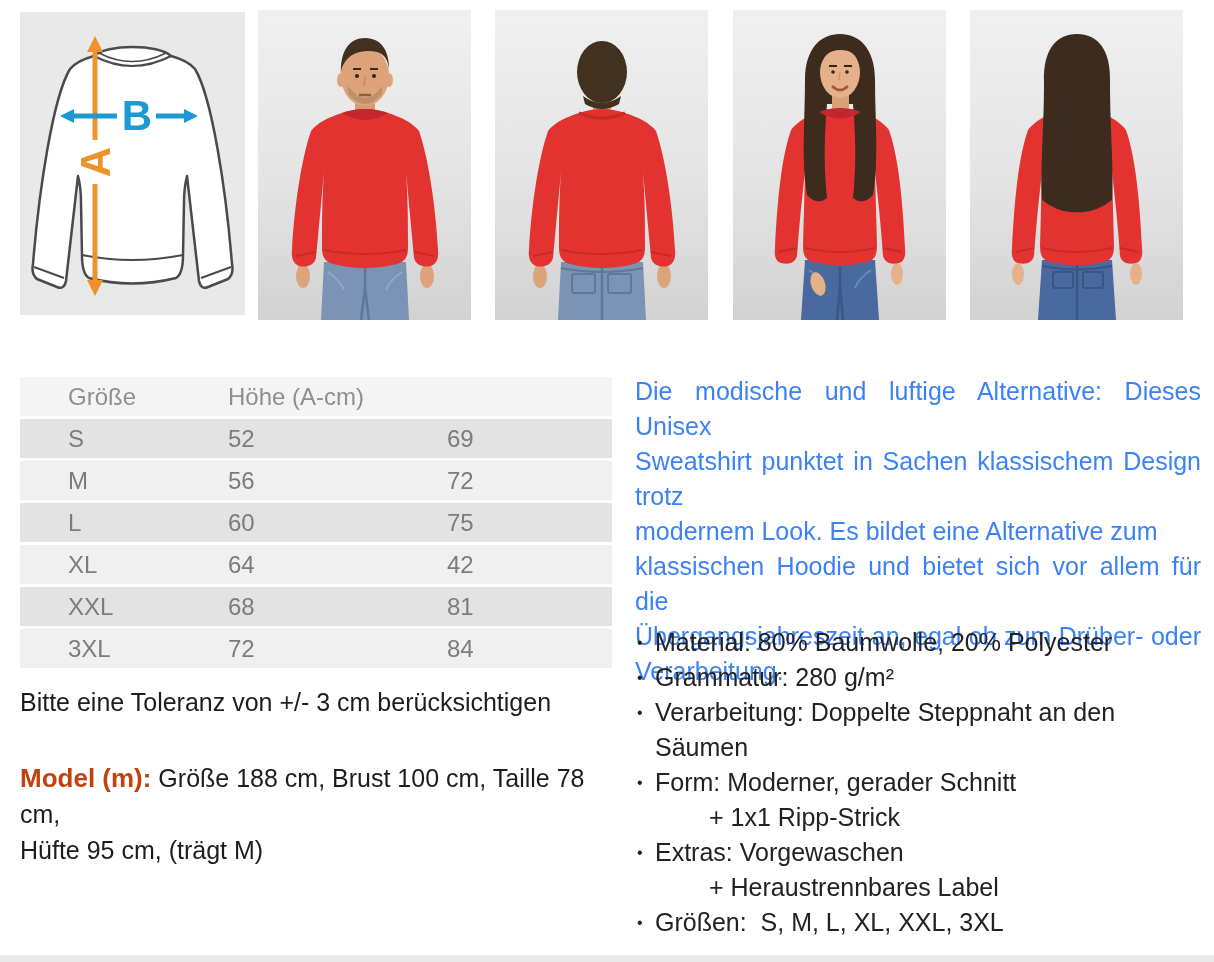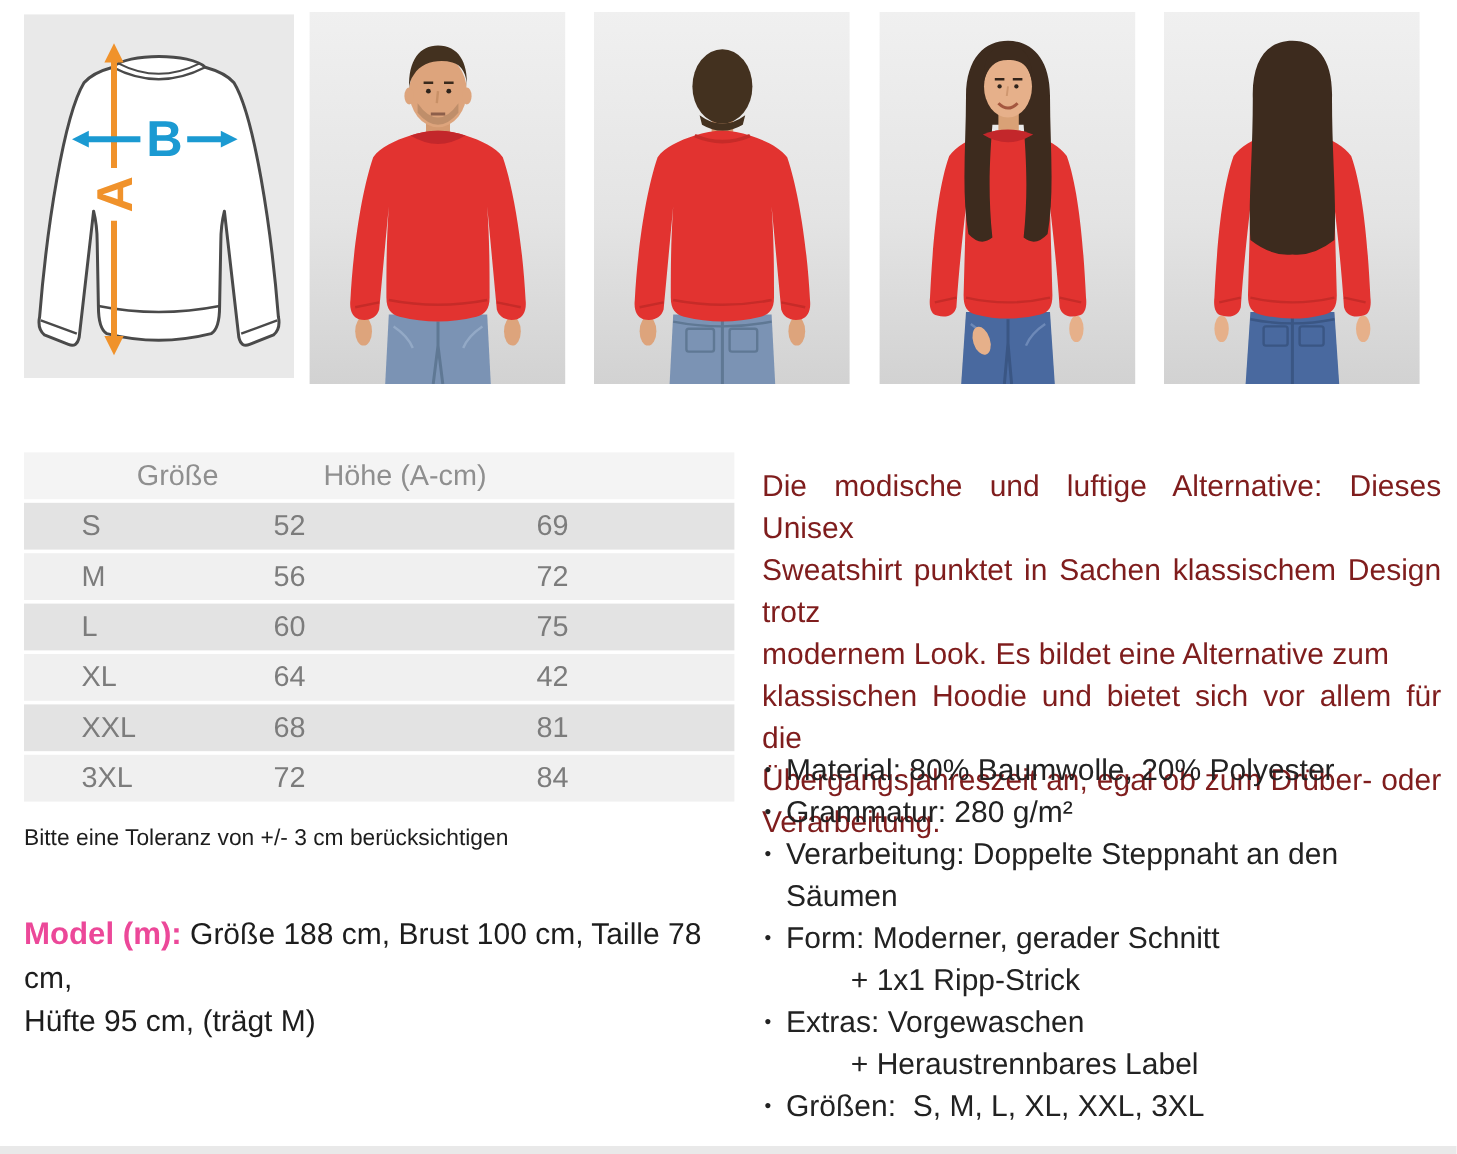--- a/index.html
+++ b/index.html
@@ -11,33 +11,33 @@
          background:linear-gradient(180deg,#f0f0f0 0%,#e4e4e4 55%,#d2d2d2 100%);}
   .diagram-panel{position:absolute;left:20px;top:12px;width:225px;height:303px;background:#e9e9e9;}
   .p2{left:258px;} .p3{left:495px;} .p4{left:733px;} .p5{left:970px;}
   .panel svg,.diagram-panel svg{position:absolute;left:0;top:0;display:block;}
 
   
   .size-table{position:absolute;left:20px;top:377px;width:592px;font-size:24px;}
   .trow{display:grid;grid-template-columns:208px 219px 165px;height:39px;align-items:center;margin-bottom:3px;}
   .trow>div{padding-left:0;}
   .trow>div:first-child{padding-left:48px;}
-  .thead{background:#f4f4f4;color:#8f8f8f;text-align:center;}
+  .thead{background:#f4f4f4;color:#8f8f8f;}
   .r-dark{background:#e3e3e3;color:#7c7c7c;}
   .r-light{background:#f0f0f0;color:#7c7c7c;}
 
-  .tolerance{position:absolute;left:20px;top:688px;font-size:19px;color:#1d1d1d;}
+  .tolerance{position:absolute;left:20px;top:688px;font-size:25px;color:#1d1d1d;}
 
   .model-block{position:absolute;left:20px;width:600px;font-size:25px;line-height:36px;color:#1d1d1d;}
   .model-m{top:760px;} .model-w{top:866px;}
-  .model-block b{font-weight:bold;font-size:26px;color:#ec4899;}
+  .model-block b{font-weight:bold;font-size:26px;color:#c2410c;}
   .model-block span{white-space:pre-wrap;}
 
   
-  .descr{position:absolute;left:635px;top:388px;width:566px;font-size:25px;line-height:35px;color:#7f1d1d;}
+  .descr{position:absolute;left:635px;top:374px;width:566px;font-size:25px;line-height:35px;color:#3b82f6;}
   .dline{width:100%;}
   .dline.just{text-align:justify;text-align-last:justify;}
 
   .bullets{position:absolute;left:637px;top:625px;width:575px;font-size:25px;line-height:35px;color:#222;}
   .brow{display:flex;}
   .bmark{flex:0 0 18px;font-size:16px;}
   .btext{white-space:pre-wrap;}
   .brow.indent .btext{margin-left:72px;}
 
   .bottom-divider{position:absolute;left:0;top:955px;width:1214px;height:7px;background:#e9e9e9;}

